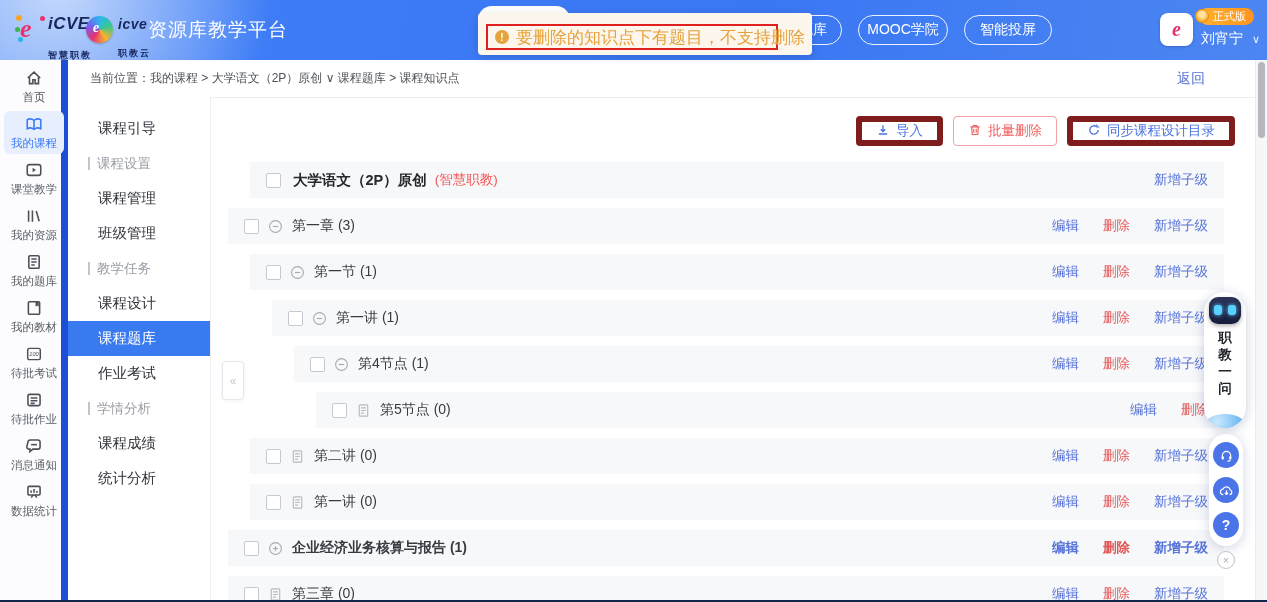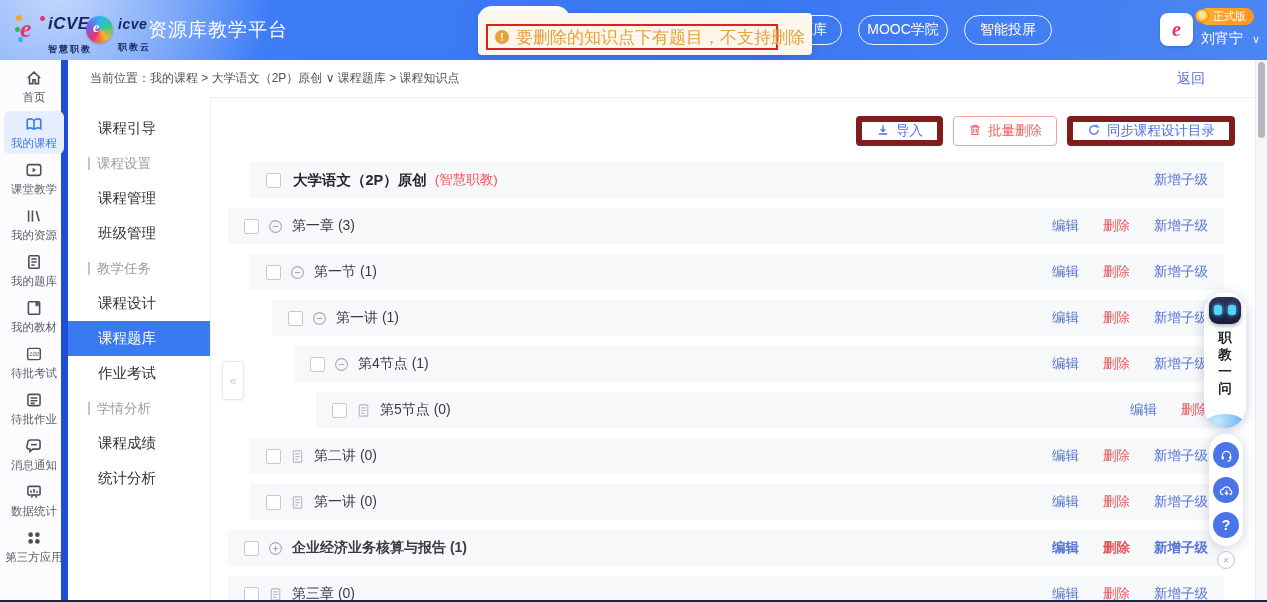--- a/index.html
+++ b/index.html
@@ -14,21 +14,21 @@
     background:radial-gradient(circle at 60px -10px,rgba(255,255,255,.65),rgba(255,255,255,0) 210px);}
   .logo-e{position:absolute;left:16px;top:13px;width:30px;height:32px;}
   .logo-e .e{position:absolute;left:4px;top:1px;font:italic 800 26px "Liberation Serif",serif;color:#e8336e;}
   .logo-e i{position:absolute;border-radius:50%;}
   .logo-e .d1{width:6px;height:6px;background:#f5a623;left:0;top:2px;}
   .logo-e .d2{width:5px;height:5px;background:#3db54a;left:-1px;top:14px;}
   .logo-e .d3{width:5px;height:5px;background:#29b6e8;left:2px;top:24px;}
   .logo-e .d4{width:5px;height:5px;background:#e8336e;left:24px;top:3px;}
   .brand{position:absolute;top:14px;line-height:1;}
   .brand .b1{font:italic 800 17px "Liberation Sans",sans-serif;color:#17265c;letter-spacing:.5px;}
-  .brand .b2{display:block;font-size:9px;color:#17265c;letter-spacing:2px;margin-top:11px;font-weight:700;}
+  .brand .b2{display:block;font-size:9px;color:#17265c;letter-spacing:2px;margin-top:17px;font-weight:700;}
   .brand1{left:48px;}
   .logo-shell{position:absolute;left:86px;top:16px;width:27px;height:27px;border-radius:50%;
     background:conic-gradient(#2bb7ea,#37c88f,#f7b32b,#e8336e,#7a5cf0,#2bb7ea);box-shadow:0 1px 2px rgba(0,0,0,.25);}
   .logo-shell::after{content:"e";position:absolute;left:7px;top:4px;font:italic 800 14px "Liberation Serif",serif;color:#fff;}
   .brand2{left:118px;top:16px;}
   .brand2 .b1{font-size:14px;}
   .app-title{position:absolute;left:148px;top:17px;font-size:19px;color:#fff;font-weight:500;letter-spacing:1px;}
   .searchbox{position:absolute;left:478px;top:6px;width:92px;height:28px;border-radius:14px;background:#fff;z-index:11;}
   .pill{position:absolute;top:15px;height:30px;border:1px solid rgba(255,255,255,.9);border-radius:16px;
     color:#fff;font-size:14px;display:flex;align-items:center;justify-content:center;box-sizing:border-box;}
@@ -282,33 +282,20 @@
     <div class="pad">
       <span class="ic">
             <svg viewBox="0 0 16 16" fill="none" stroke="currentColor" stroke-width="1.4">
               <rect x="2.6" y="3" width="10.8" height="7.6" rx="1"></rect>
               <path d="M5.4 8.6V6.6 M8 8.6V5.4 M10.6 8.6V7 M5.6 13l1.6-2.4 M10.4 13 8.8 10.6"></path>
             </svg>
           </span>
       <span class="lbl">数据统计</span>
     </div>
   </div>
-      <div class="app-item">
-    <div class="pad">
-      <span class="ic">
-            <svg viewBox="0 0 16 16" fill="currentColor">
-              <circle cx="5" cy="5" r="2.1"></circle>
-              <circle cx="11" cy="5" r="2.1"></circle>
-              <circle cx="5" cy="11" r="2.1"></circle>
-              <circle cx="11" cy="11" r="2.1"></circle>
-            </svg>
-          </span>
-      <span class="lbl">第三方应用</span>
-    </div>
-  </div>
     </div>
 
   <div class="crumbbar">
     <span class="pin">
         <svg viewBox="0 0 16 16" fill="none" stroke="currentColor" stroke-width="1.3">
           <path d="M8 1.8c-2.4 0-4.2 1.9-4.2 4.2C3.8 9.2 8 14 8 14s4.2-4.8 4.2-8C12.2 3.7 10.4 1.8 8 1.8Z"></path>
           <circle cx="8" cy="6" r="1.6"></circle>
         </svg>
       </span>
     <span class="txt">当前位置：我的课程 &gt; 大学语文（2P）原创 ∨  课程题库 &gt; 课程知识点</span>

